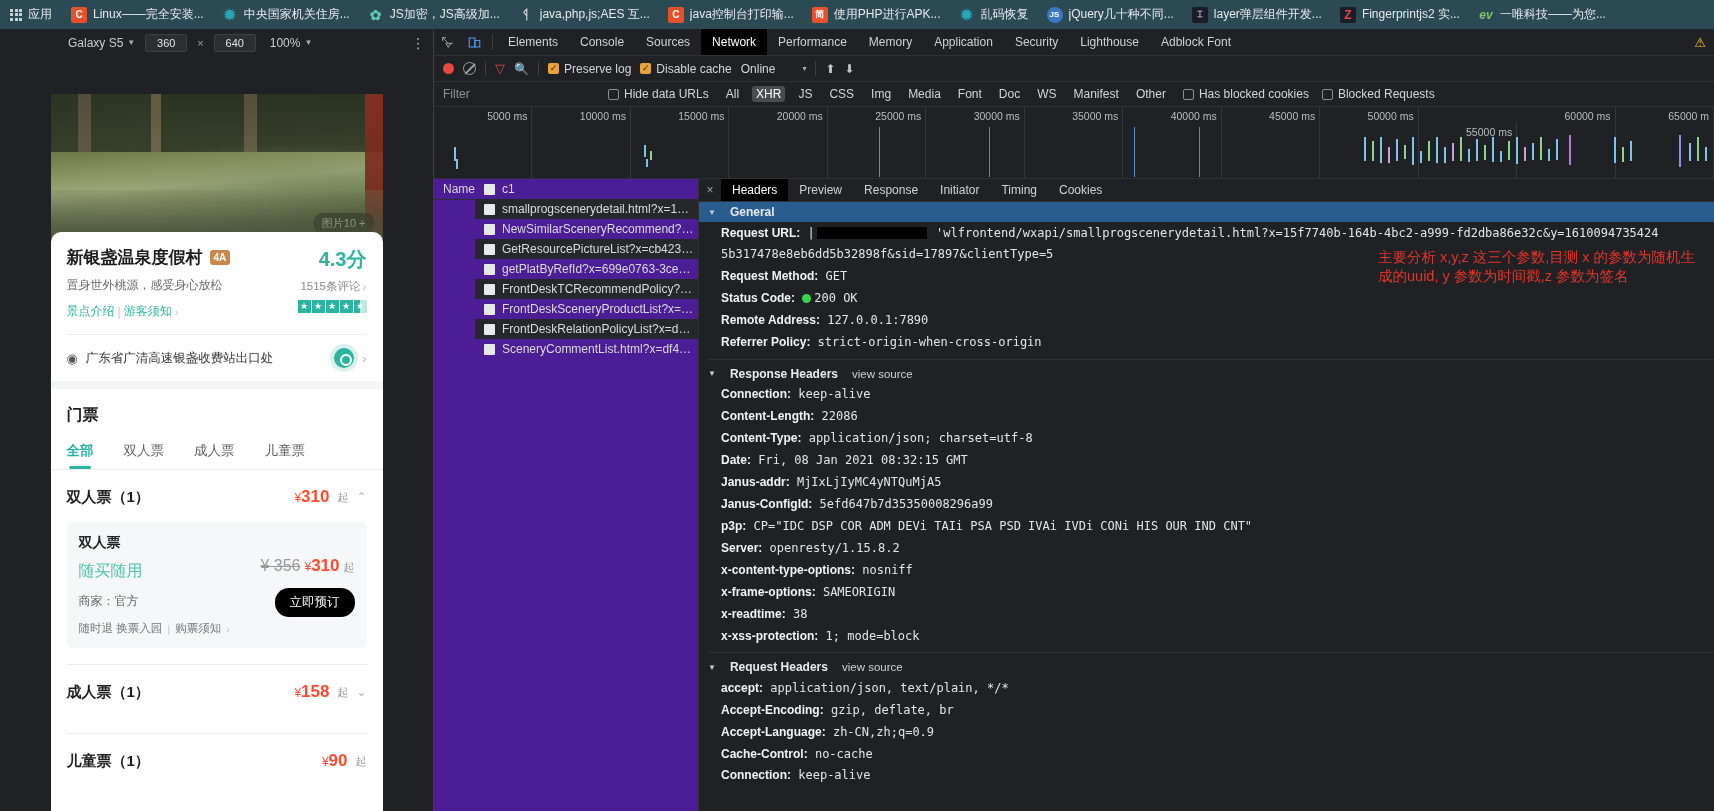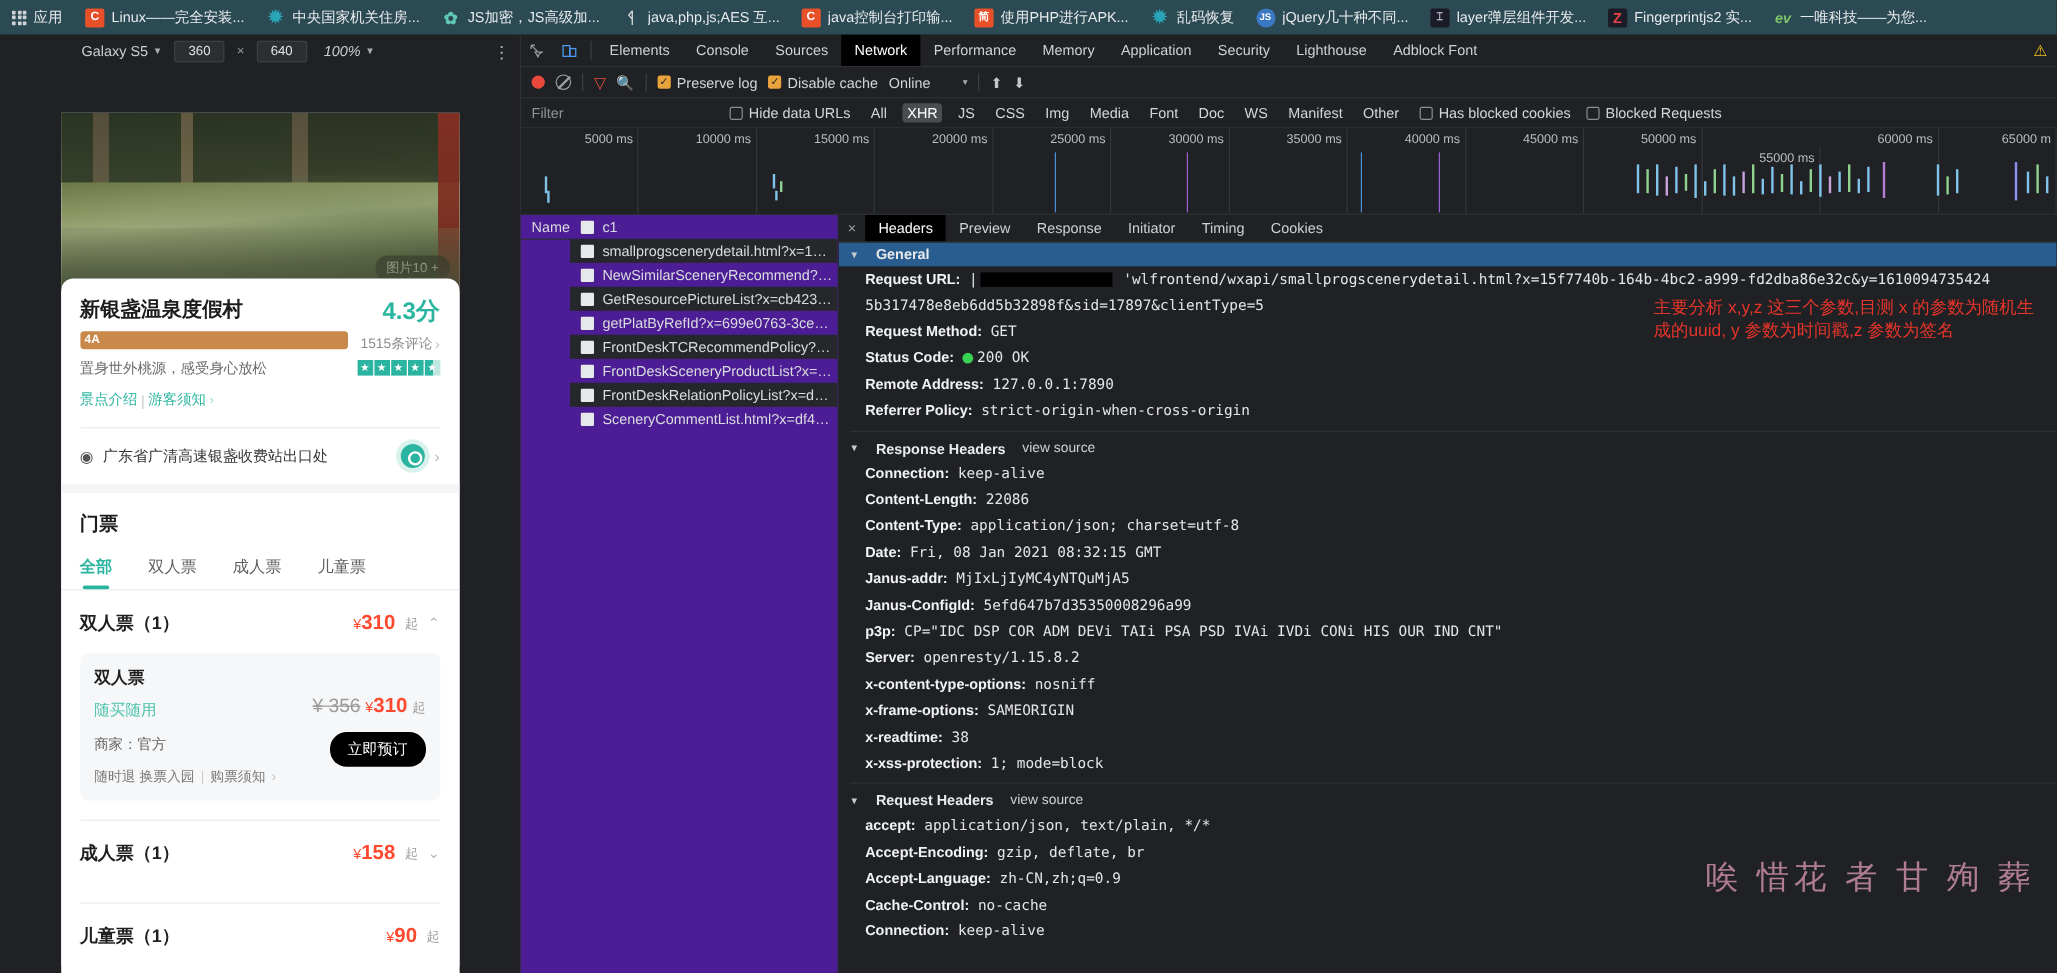--- a/index.html
+++ b/index.html
@@ -86,21 +86,21 @@
   .dim-box {
     width: 42px; height: 18px;
     background: #2d2e30;
     border: 1px solid #3c4043;
     border-radius: 2px;
     color: #e0e2e4;
     font-size: 11px;
     display: flex; align-items: center; justify-content: center;
   }
   .dim-x { color:#9aa0a6; font-size: 11px; }
-  .zoom-sel { display:flex; align-items:center; gap:4px; margin-left:4px;font-style:italic; }
+  .zoom-sel { display:flex; align-items:center; gap:4px; margin-left:4px; }
   .kebab { margin-left: auto; color:#b8bcc0; font-size: 14px; letter-spacing:0; line-height:1; }
 
   .device-stage {
     flex: 1;
     background: #202124;
     display: flex;
     justify-content: center;
     padding-top: 38px;
     overflow: hidden;
   }
@@ -158,21 +158,21 @@
     position: relative;
     margin-top: -10px;
     background: #fff;
     border-radius: 10px 10px 0 0;
     padding: 14px 16px 0 16px;
   }
   .title-row { display:flex; align-items:flex-start; }
   .t-left { flex:1; min-width: 0; }
   .poi-title {
     font-size: 17px; font-weight: bold; color:#1c1c1c;
-    display:flex; gap:7px;flex-direction:column;
+    display:flex; align-items:center; gap:7px;
   }
   .badge-4a {
     background:#c8894a; color:#fff; font-size:10px; font-weight:bold;
     padding:1px 4px; border-radius:3px; line-height:1.3;
   }
   .poi-sub { font-size:12px; color:#6b6b6b; margin-top:8px; }
   .poi-links { font-size:12px; color:#2bb5a0; margin-top:9px; display:flex; align-items:center; gap:3px; }
   .poi-links .sep { color:#c9c9c9; }
   .poi-links .arw { color:#9bd8cd; font-size:11px; }
   .t-right { text-align:right; padding-left:8px; }
@@ -221,21 +221,21 @@
   .price-red { color:#ff4a30; font-size:12px; }
   .price-red b { font-size:17px; }
   .qi { color:#9b9b9b; font-size:11px; }
   .chev { color:#b5b5b5; font-size:12px; }
 
   .prod {
     background:#f6f7f9; border-radius:7px; padding: 12px 12px 12px 12px;
     position:relative;
   }
   .prod-name { font-size:14px; font-weight:bold; color:#1f1f1f; }
-  .prod-tag { font-size:13px; color:#4ec3ad; margin-top:9px; }
+  .prod-tag { font-size:16px; color:#4ec3ad; margin-top:9px; }
   .prod-merch { font-size:12px; color:#656565; margin-top:11px; }
   .prod-foot { font-size:11.5px; color:#7a7a7a; margin-top:11px; display:flex; align-items:center; gap:5px;}
   .prod-foot .sep { color:#ccc; }
   .prod-foot .arw { color:#c2c2c2; }
   .prod-price {
     position:absolute; right:12px; top:34px;
     display:flex; align-items:baseline; gap:4px;
   }
   .old-price { font-size:16px; color:#9b9b9b; text-decoration: line-through; }
   .book-btn {
@@ -899,18 +899,17 @@
           </div>
           <div id="req-headers">
               <div class="kv"><b>accept:</b> <span>application/json, text/plain, */*</span></div>
               <div class="kv"><b>Accept-Encoding:</b> <span>gzip, deflate, br</span></div>
               <div class="kv"><b>Accept-Language:</b> <span>zh-CN,zh;q=0.9</span></div>
               <div class="kv"><b>Cache-Control:</b> <span>no-cache</span></div>
               <div class="kv"><b>Connection:</b> <span>keep-alive</span></div>
             </div>
 
           <div class="annot">主要分析 x,y,z 这三个参数,目测 x 的参数为随机生成的uuid, y 参数为时间戳,z 参数为签名</div>
-          <div class="watermark">唉 惜花 者 甘 殉 葬</div>
         </div>
       </div>
     </div>
   </div>
 </div>
 
 </body></html>

